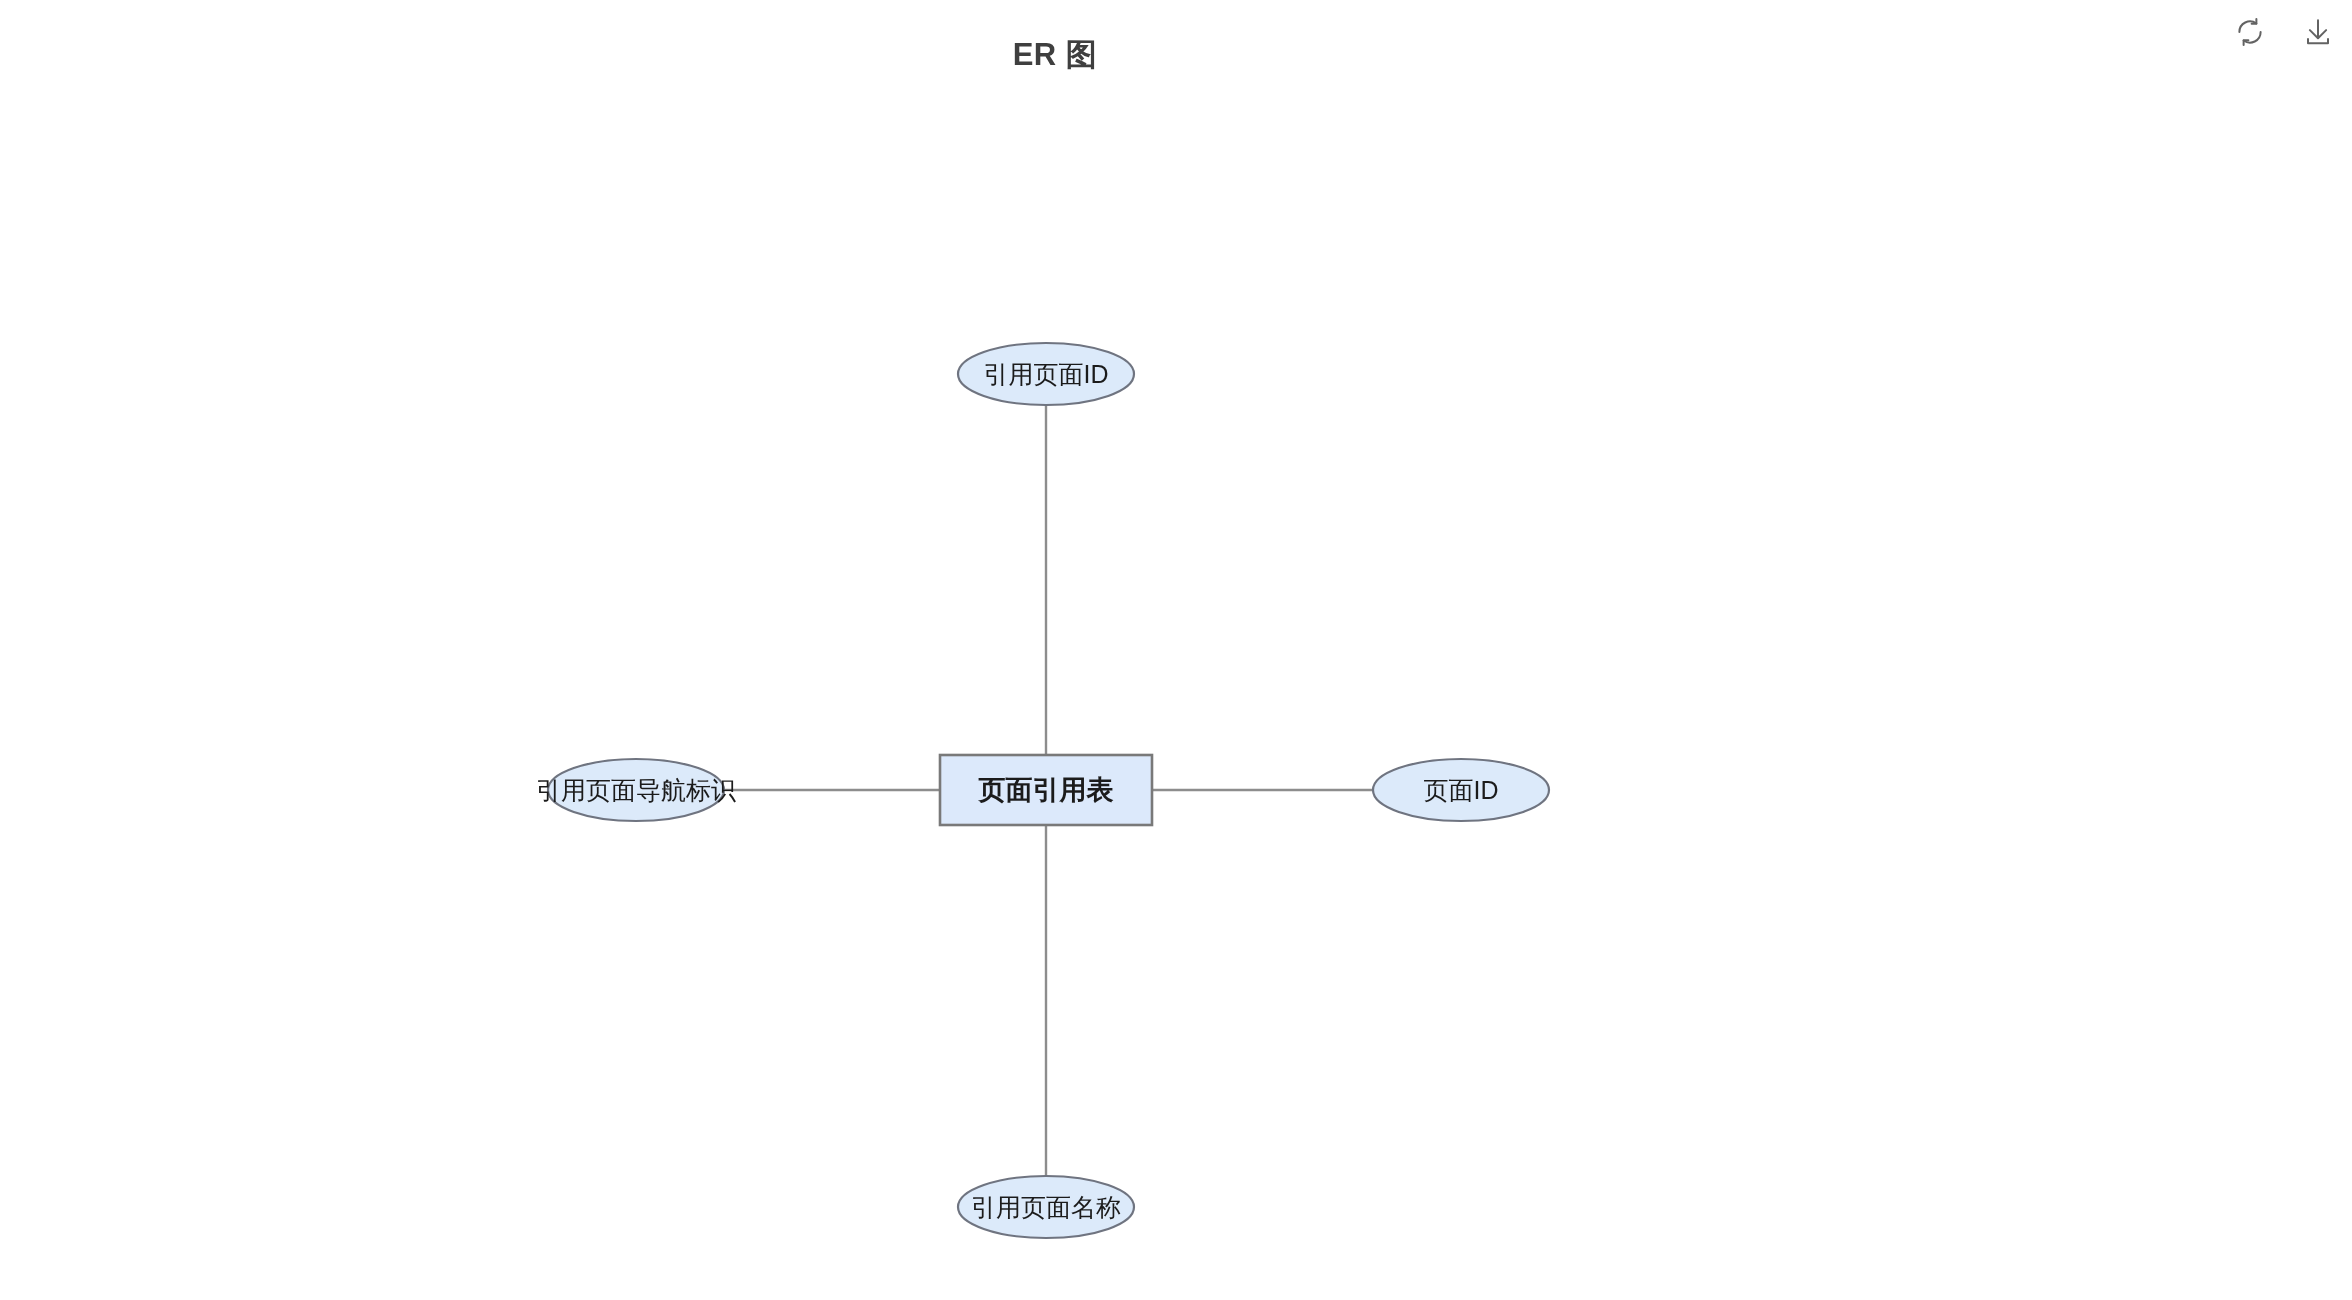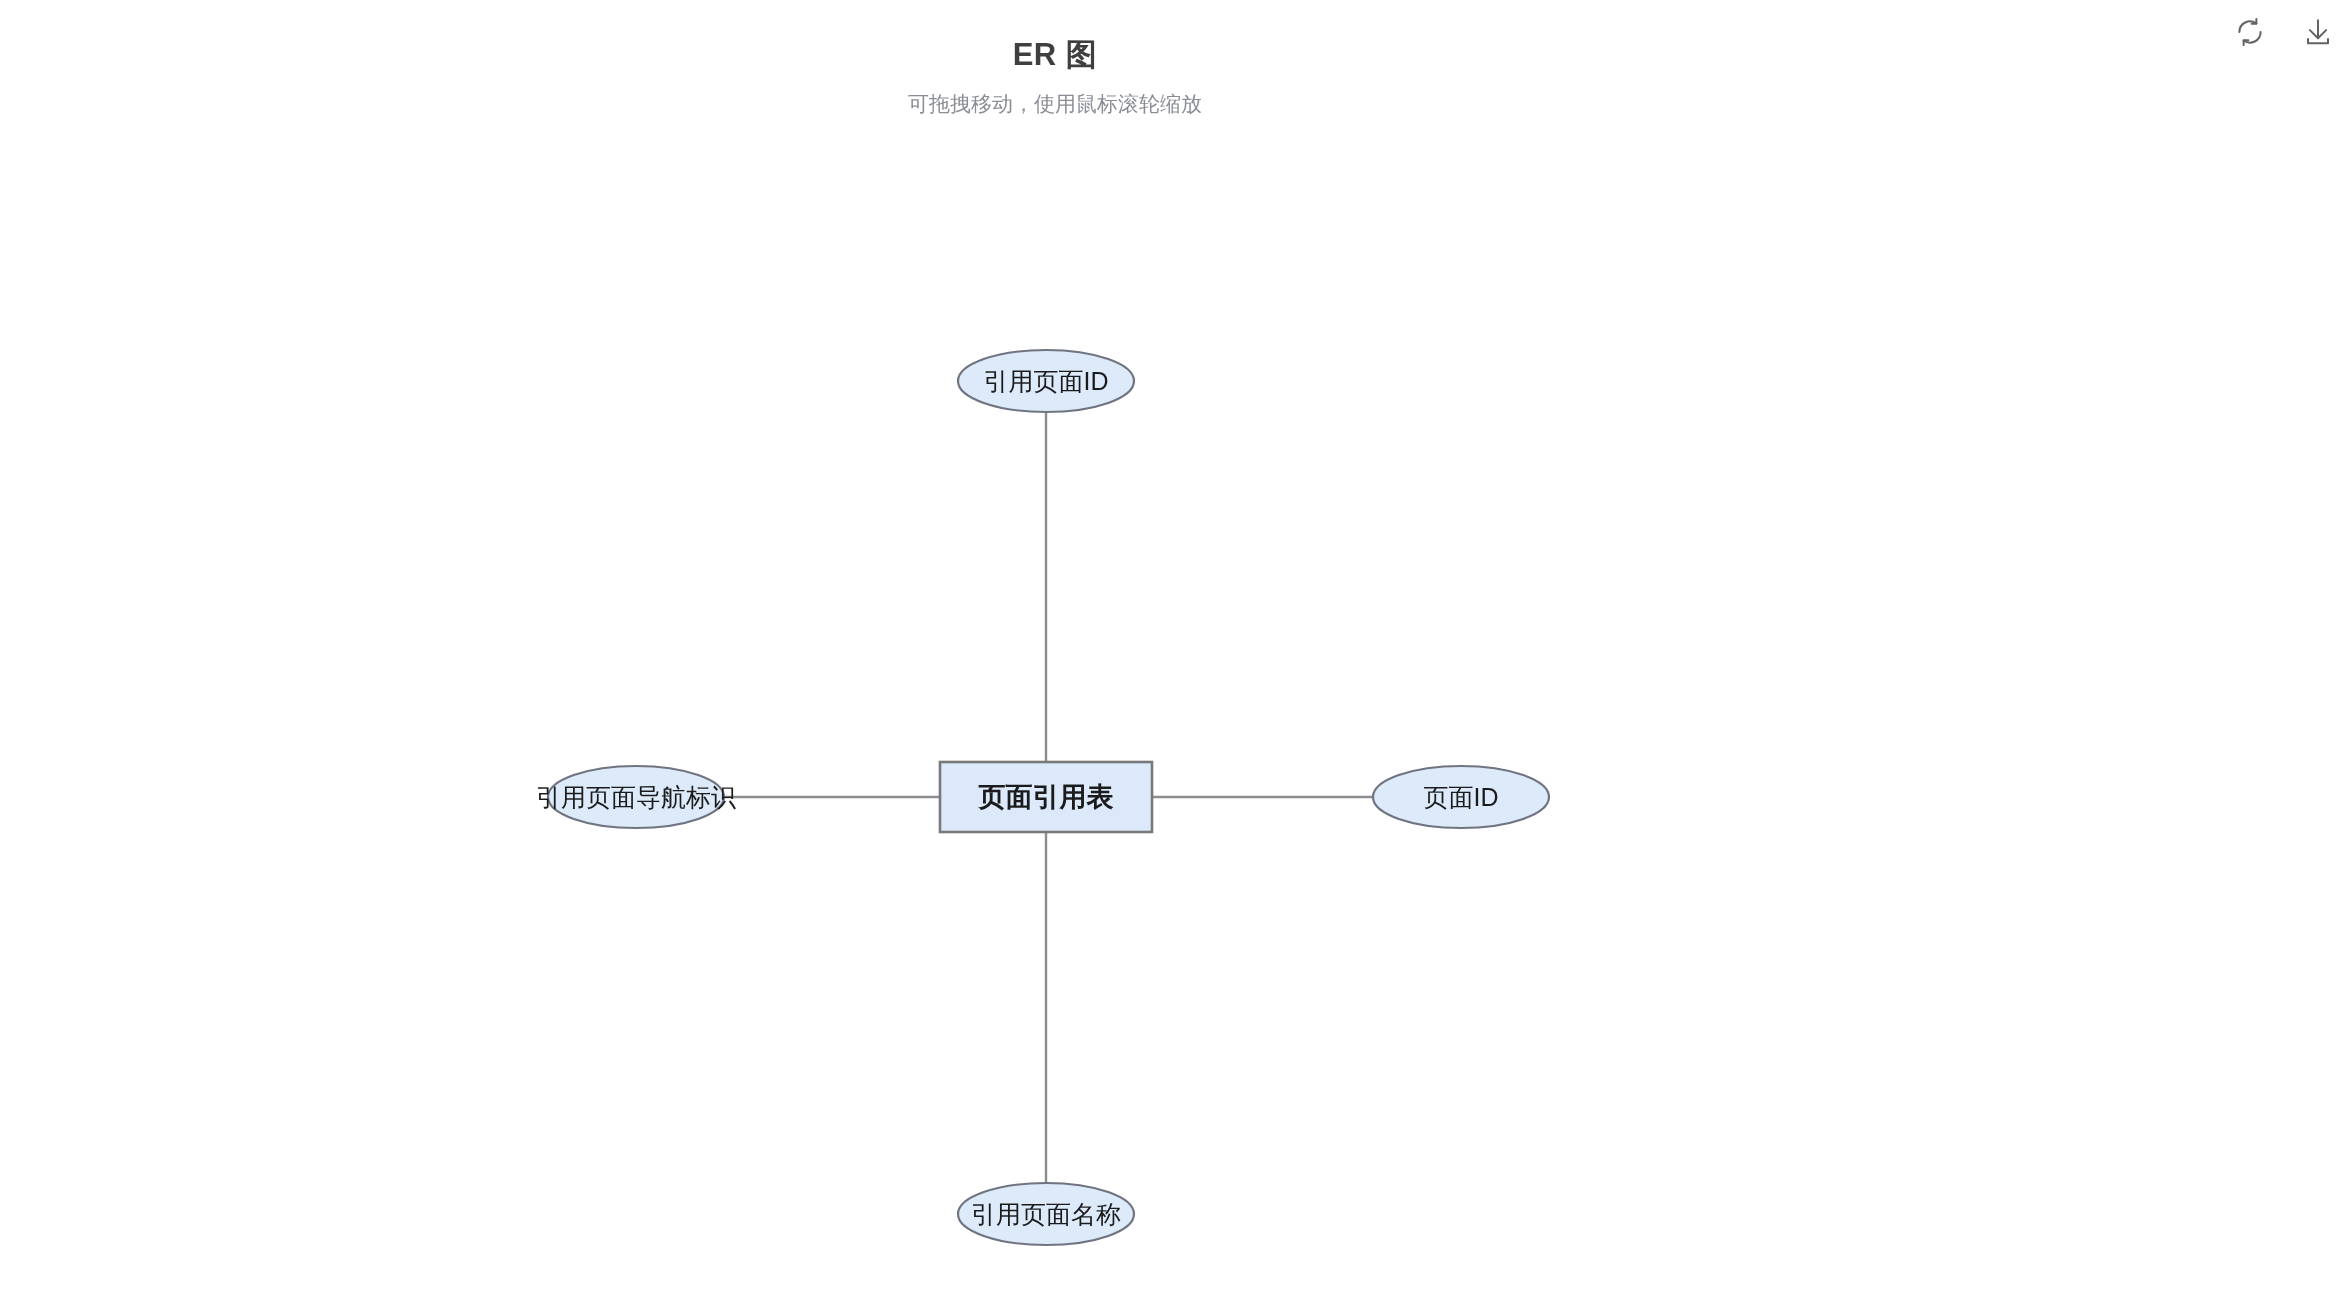--- a/index.html
+++ b/index.html
@@ -64,21 +64,21 @@
     padding-top: 17px;
     font-size: 21px;
     font-weight: normal;
     color: #8b8d96;
     line-height: 1.3;
   }
 
   
   .canvas {
     position: absolute;
-    top: 16px;
+    top: 9px;
     left: 0;
     width: 2352px;
     height: 1272px;
     cursor: grab;
   }
   .canvas svg {
     display: block;
     width: 2352px;
     height: 1300px;
   }
@@ -135,21 +135,20 @@
         <line x1="12" y1="2.5" x2="12" y2="16.5"></line>
         <polyline points="5.5 10.5 12 17 18.5 10.5"></polyline>
         <polyline points="4 17.5 4 21 20 21 20 17.5"></polyline>
       </svg>
     </span>
   </button>
 </div>
 
 <div class="header">
   <h1 class="page-title">ER 图</h1>
-  <p class="page-subtitle">可拖拽移动，使用鼠标滚轮缩放</p>
 </div>
 
 <div class="canvas">
   <svg viewBox="0 0 2352 1300" xmlns="http://www.w3.org/2000/svg">
 
     <g>
       <line class="edge" x1="1046" y1="745" x2="1046" y2="396"></line>
       <line class="edge" x1="940" y1="781" x2="724" y2="781"></line>
       <line class="edge" x1="1152" y1="781" x2="1373" y2="781"></line>
       <line class="edge" x1="1046" y1="816" x2="1046" y2="1168"></line>

